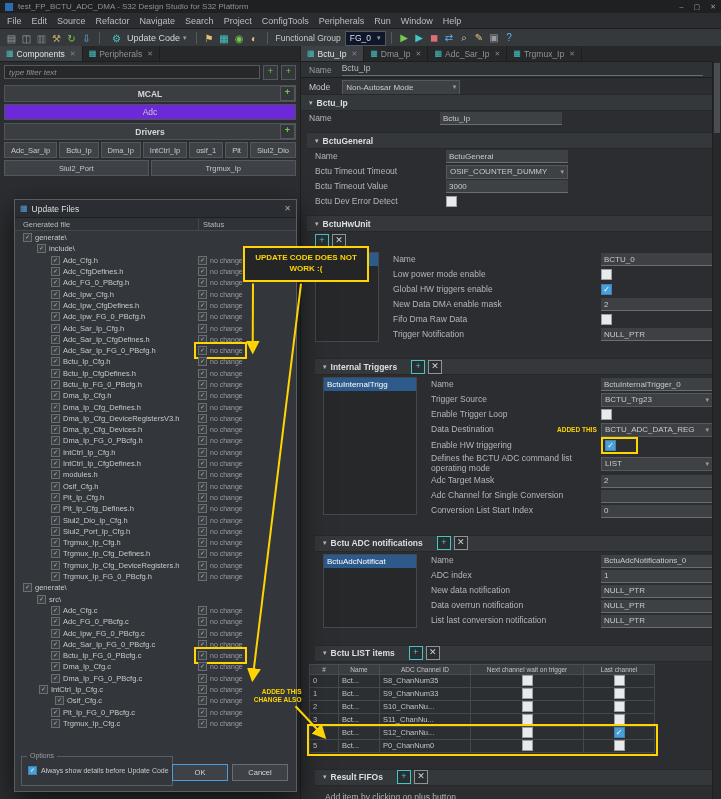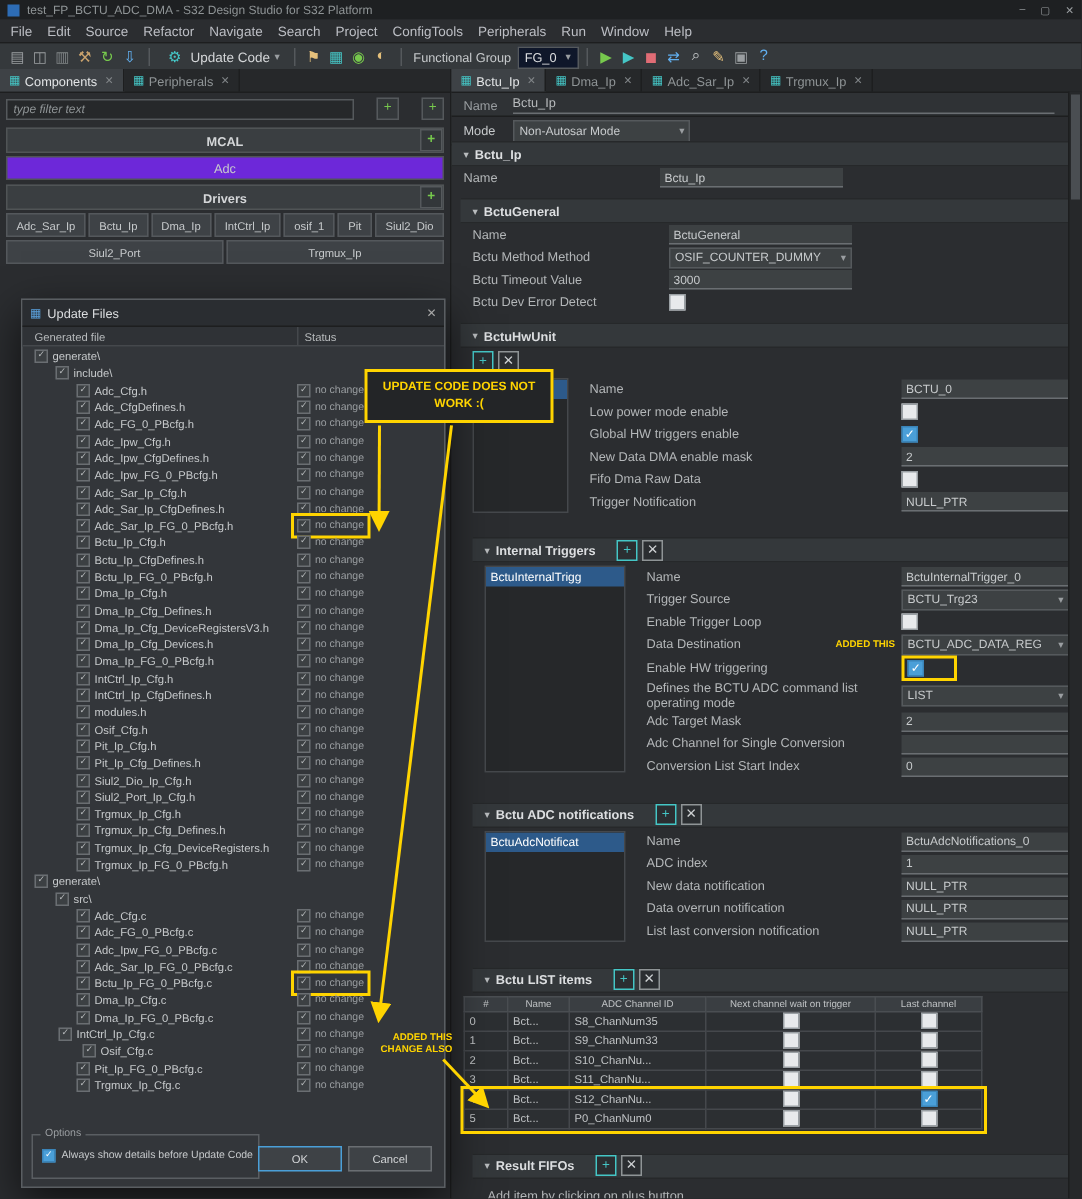--- a/index.html
+++ b/index.html
@@ -21,21 +21,21 @@
   
   #main{position:absolute;top:46px;left:0;right:0;bottom:0;display:flex}
   #left-panel{width:300px;background:#2b2d30;border-right:1px solid #1d1e1f;position:relative;flex:none}
   #right-panel{flex:1;background:#2b2d30;position:relative}
   .tabstrip{height:15px;display:flex;background:#26282a;border-bottom:1px solid #1d1e1f}
   .tab{display:flex;align-items:center;gap:3px;padding:0 6px;font-size:8.5px;color:#8f9496;border-right:1px solid #1d1e1f;white-space:nowrap}
   .tab.active{background:#3e4246;color:#e3e5e7}
   .tab-icon{color:#45c6c6;font-size:8px}
   .tab-close{font-size:7px;color:#818588;margin-left:2px}
   
-  #filter-row{display:flex;align-items:center;gap:15px;padding:3px 4px}
+  #filter-row{display:flex;align-items:flex-start;gap:3px;padding:3px 4px}
   #filter-input{flex:1;height:12px;background:#26282a;border:1px solid #55595c;color:#8f9496;font-size:8px;font-style:italic;padding:0 4px;display:flex;align-items:center}
   .plus-btn{width:13px;height:13px;border:1px solid #55595c;background:#33373a;color:#77c94d;font-size:9px;line-height:11px;text-align:center;flex:none}
   .comp-header{height:15px;margin:2px 4px;background:#3a3e41;border:1px solid #505456;display:flex;align-items:center;justify-content:center;position:relative;font-size:8.5px;font-weight:bold;color:#d4d6d8}
   .comp-header .plus-btn{position:absolute;right:0;top:0}
   .comp-item{height:14px;margin:0 4px 3px;background:#6d28d9;border:1px solid #505456;display:flex;align-items:center;justify-content:center;font-size:8.5px;color:#c7cacc}
   #drivers-grid{display:flex;flex-wrap:wrap;gap:2px;padding:0 4px}
   .driver-btn{flex:1 0 auto;height:14px;background:#3e4246;border:1px solid #54585c;color:#c7cacc;font-size:7.5px;display:flex;align-items:center;justify-content:center;padding:0 5px}
   
   #dialog{position:absolute;left:14px;top:199px;width:281px;height:591px;background:#33363a;border:1px solid #5a5e62;
           box-shadow:0 10px 28px rgba(0,0,0,.65);z-index:10;display:flex;flex-direction:column}
@@ -271,21 +271,21 @@
         <span>BctuGeneral</span>
       </div>
       <div id="f-general" class="l2">
           <div class="frow g">
       <span class="flabel">Name</span>
       <span class="fctrl">
               <span class="text-ctrl">BctuGeneral</span>
             </span>
           </div>
           <div class="frow g">
-      <span class="flabel">Bctu Method Method</span>
+      <span class="flabel">Bctu Timeout Timeout</span>
       <span class="fctrl">
               <span class="select-ctrl">OSIF_COUNTER_DUMMY<span class="sel-arrow">▾</span></span>
             </span>
           </div>
           <div class="frow g">
       <span class="flabel">Bctu Timeout Value</span>
       <span class="fctrl">
               <span class="text-ctrl">3000</span>
             </span>
           </div>

